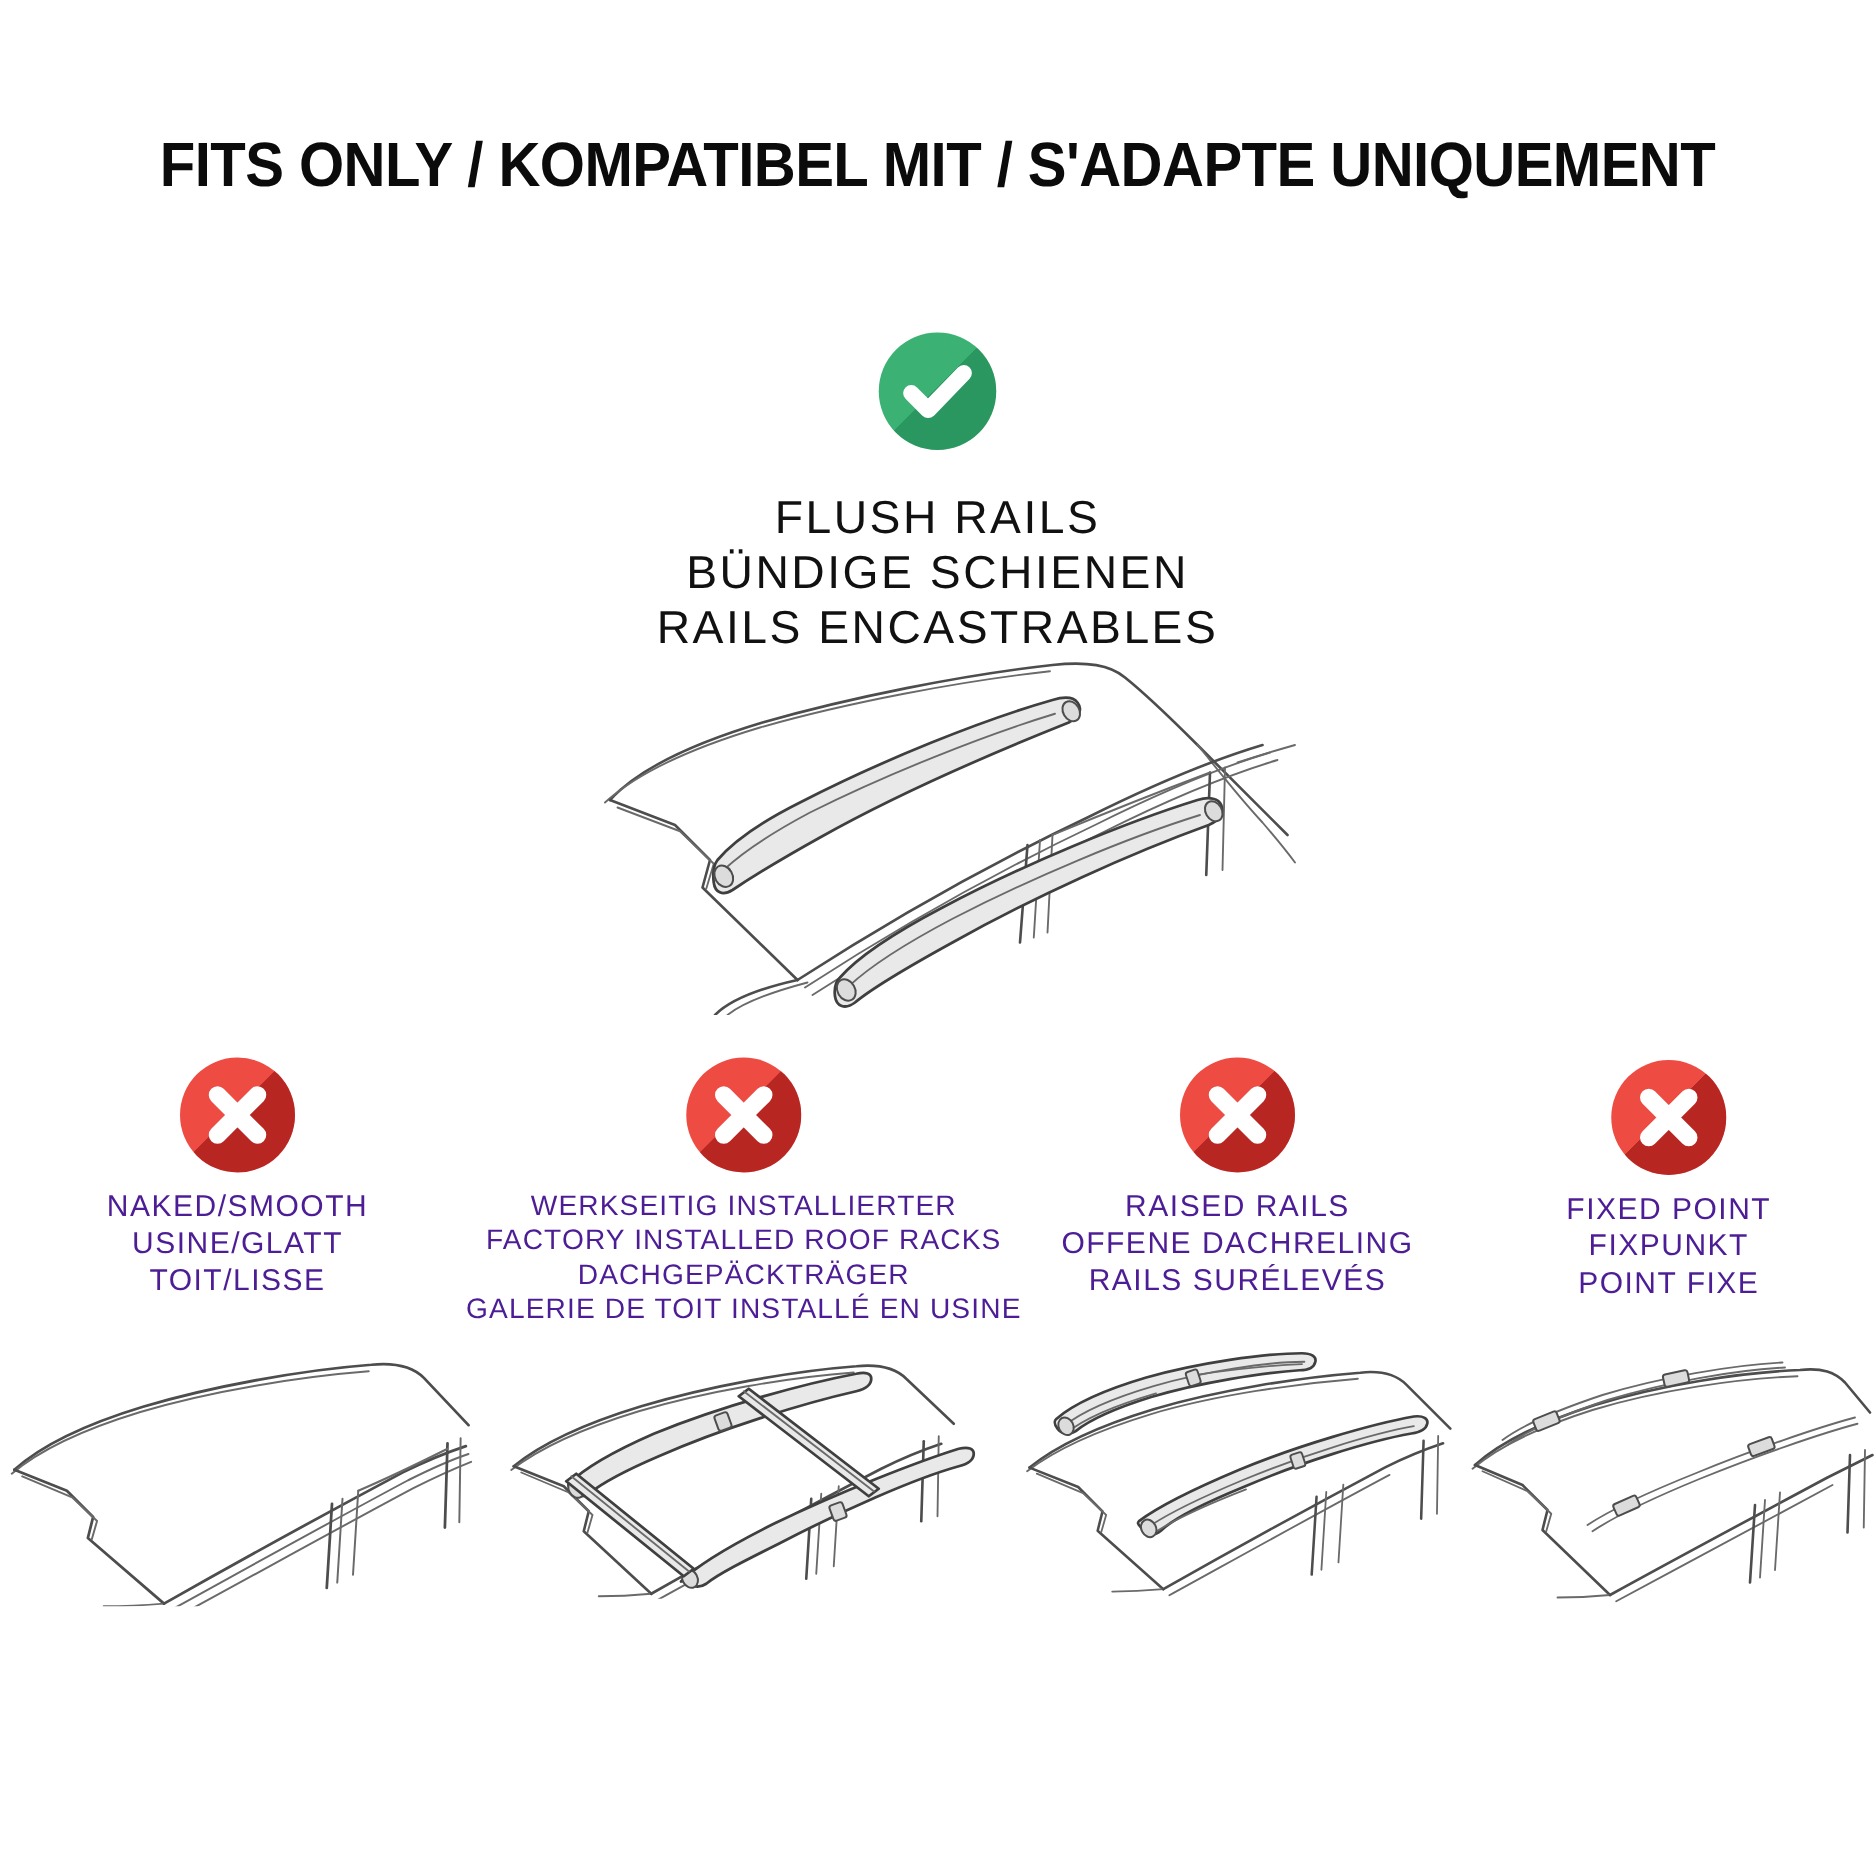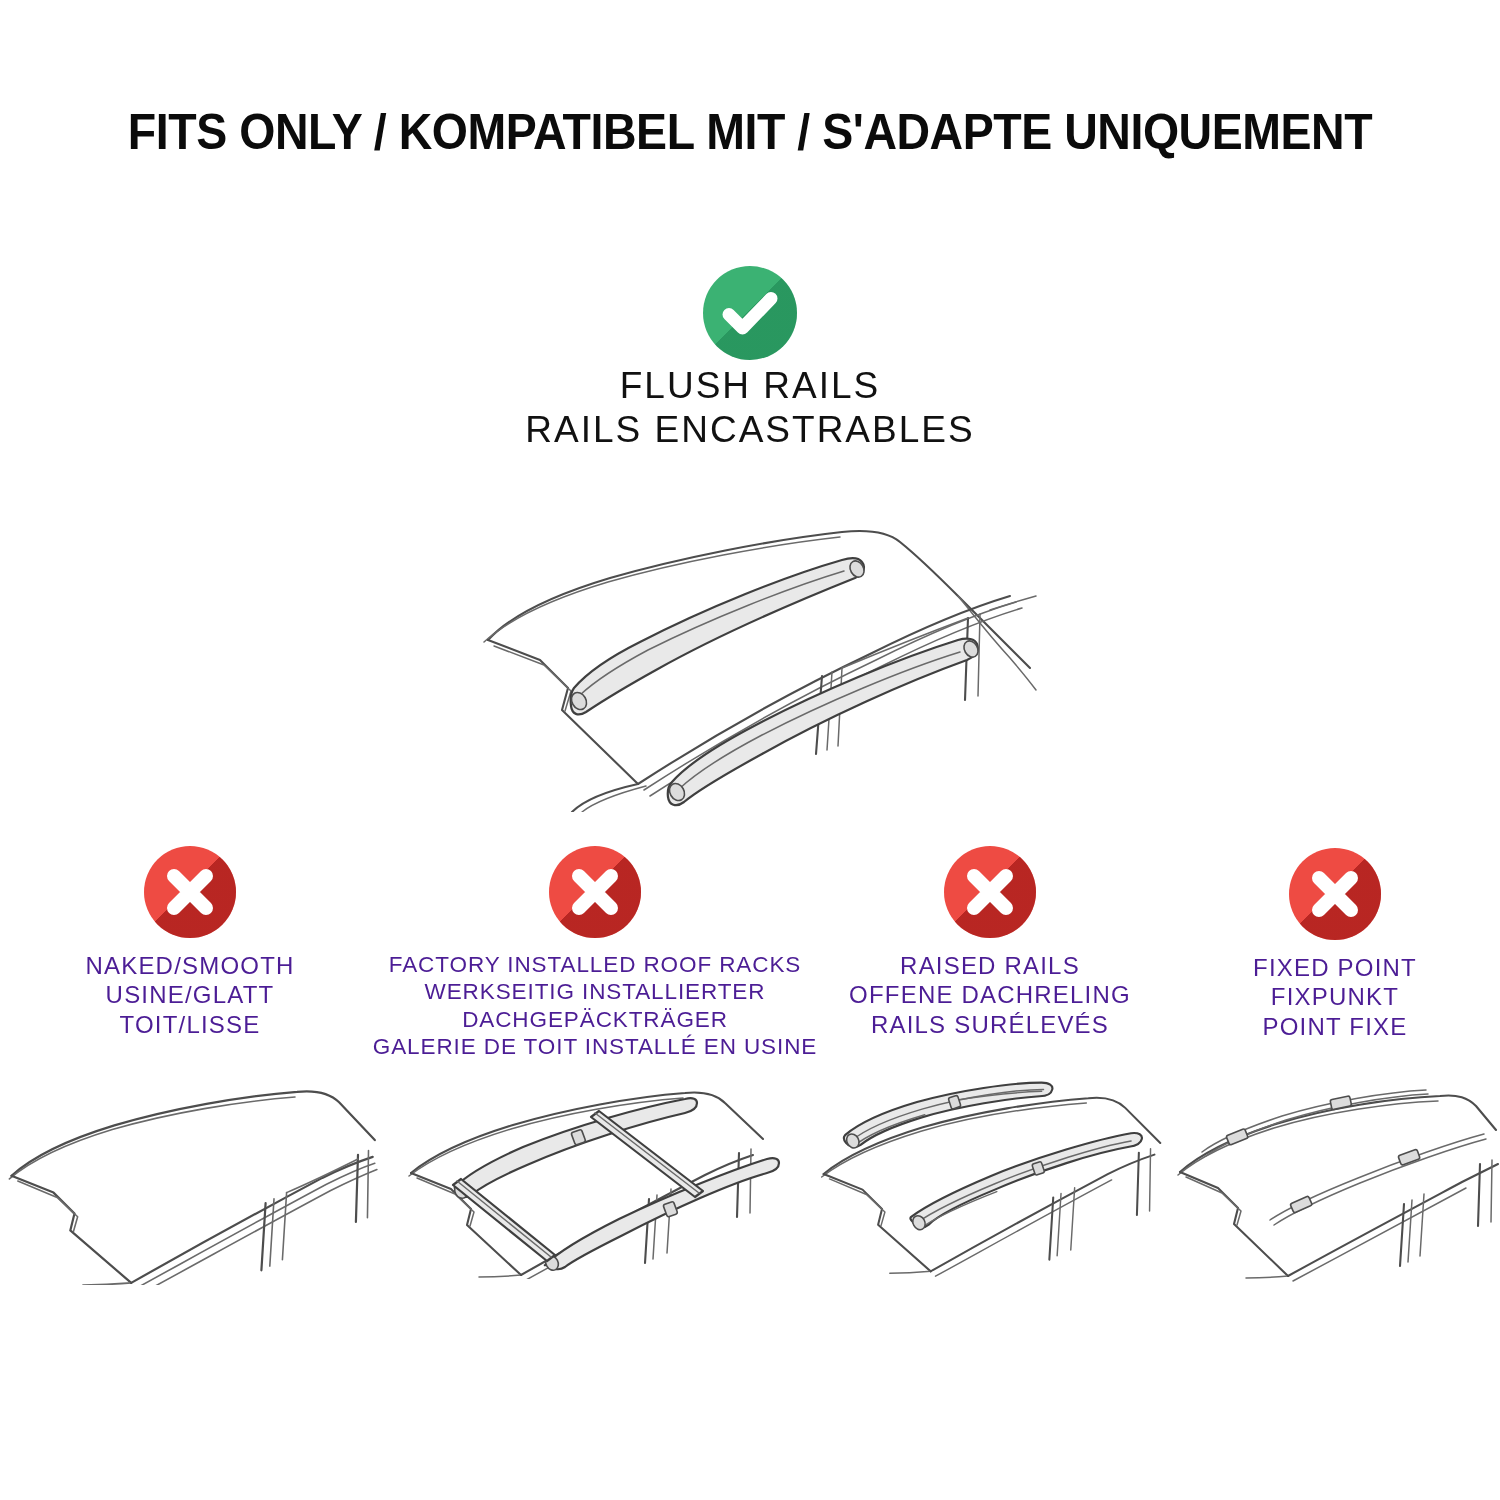--- a/index.html
+++ b/index.html
@@ -62,21 +62,21 @@
     background:
       linear-gradient(135deg, rgba(0,0,0,0) 48%, rgba(0,90,50,0.30) 48.2%);
   }
   .badge.red .shadow {
     background:
       linear-gradient(135deg, rgba(0,0,0,0) 47%, rgba(140,8,8,0.55) 47.2%);
   }
   .badge svg { position: absolute; left: 0; top: 0; }
 
   .ok-text {
-    margin-top: 4px;
+    margin-top: 32px;
     text-align: center;
     font-family: "Liberation Sans", sans-serif;
     font-weight: 300;
     font-size: 37px;
     line-height: 1.19;
     letter-spacing: 2.0px;
     color: #111111;
   }
 
   .hero-art {
@@ -165,20 +165,21 @@
 
     <div class="badge green">
       <div class="shadow"></div>
       <svg width="94" height="94" viewBox="0 0 94 94">
         <path d="M26 48.5 L39.5 62 L68 32.5" fill="none" stroke="#ffffff" stroke-width="13" stroke-linecap="round" stroke-linejoin="round"></path>
       </svg>
     </div>
 
     <div class="ok-text">
       <div>FLUSH RAILS</div>
+      <div>BÜNDIGE SCHIENEN</div>
       <div>RAILS ENCASTRABLES</div>
     </div>
   </div>
 
   <svg class="sketch hero-art" viewBox="0 0 580 320">
 
     <path d="M18 148 C40 124 80 104 140 86 C210 66 300 48 372 40 C400 37 418 40 430 50
              C450 66 468 84 488 104 L560 176"></path>
     <path d="M14 150 C38 128 78 108 138 90 C208 70 298 53 370 45" class="thin"></path>
 
@@ -253,22 +254,22 @@
     </div>
 
     <div class="col c2">
       <div class="badge red">
         <div class="shadow"></div>
         <svg width="92" height="92" viewBox="0 0 92 92">
           <path d="M30 30 L62 62 M62 30 L30 62" fill="none" stroke="#ffffff" stroke-width="14" stroke-linecap="round"></path>
         </svg>
       </div>
       <div class="col-text">
+        <div>WERKSEITIG INSTALLIERTER</div>
         <div>FACTORY INSTALLED ROOF RACKS</div>
-        <div>WERKSEITIG INSTALLIERTER</div>
         <div>DACHGEPÄCKTRÄGER</div>
         <div>GALERIE DE TOIT INSTALLÉ EN USINE</div>
       </div>
       <svg class="sketch col-art" viewBox="0 0 400 210">
         <path d="M16 104 C38 86 72 70 118 56 C172 40 238 28 290 24 C310 22 322 26 330 34 L368 70"></path>
         <path d="M14 107 C36 90 70 74 116 60 C170 44 236 33 288 29" class="thin"></path>
         <path d="M16 104 L56 120 L76 140 L72 156 L126 206"></path>
         <path d="M22 109 L60 125 L79 143 L75 157" class="thin"></path>
         <path d="M126 206 C104 208 92 208 84 208" class="thin"></path>
         <path d="M126 206 C186 172 248 138 310 106 C330 96 346 90 358 86"></path>

